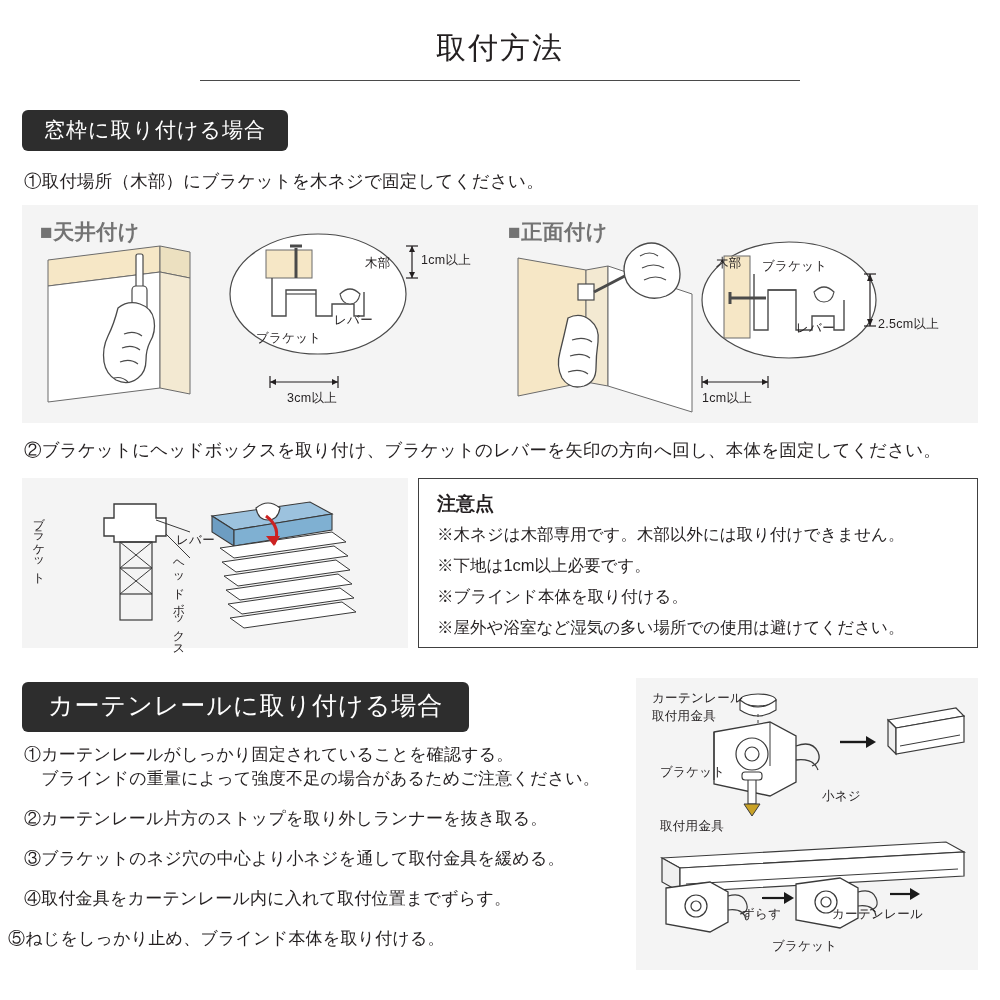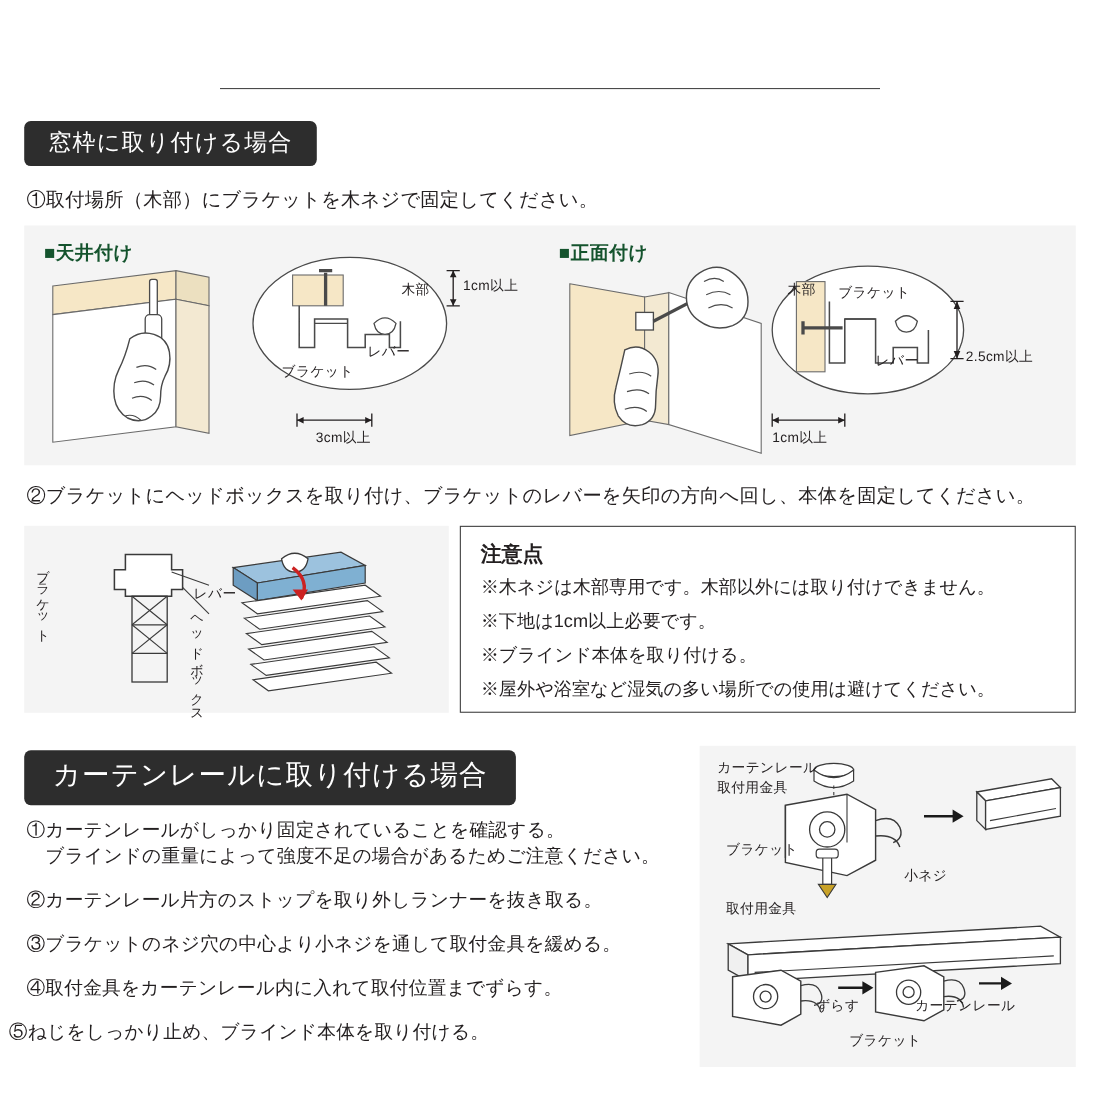--- a/index.html
+++ b/index.html
@@ -68,23 +68,23 @@
   }
 
   
   .panel {
     position: absolute;
     background: #f4f4f4;
   }
 
   .sublabel {
     position: absolute;
-    font-size: 17px;
+    font-size: 21px;
     font-weight: bold;
-    color: #14532d;
+    color: #737373;
     letter-spacing: 0.5px;
   }
 
   .cap {
     position: absolute;
     font-size: 12.5px;
     color: #231f20;
     letter-spacing: 0.3px;
     white-space: nowrap;
   }
@@ -124,20 +124,23 @@
   }
 
   svg { display: block; }
   .fig { position: absolute; }
 </style>
 </head>
 <body>
 
 <div class="page">
 
+  <div class="title-wrap">
+    <div class="title">取付方法</div>
+  </div>
   <div class="title-rule"></div>
 
   <div class="pill" style="left:22px; top:110px;">窓枠に取り付ける場合</div>
 
   <div class="para" style="left:24px; top:168px;">①取付場所（木部）にブラケットを木ネジで固定してください。</div>
 
   <div class="panel" style="left:22px; top:205px; width:956px; height:218px;"></div>
 
   <div class="sublabel" style="left:40px; top:218px;">■天井付け</div>
 

